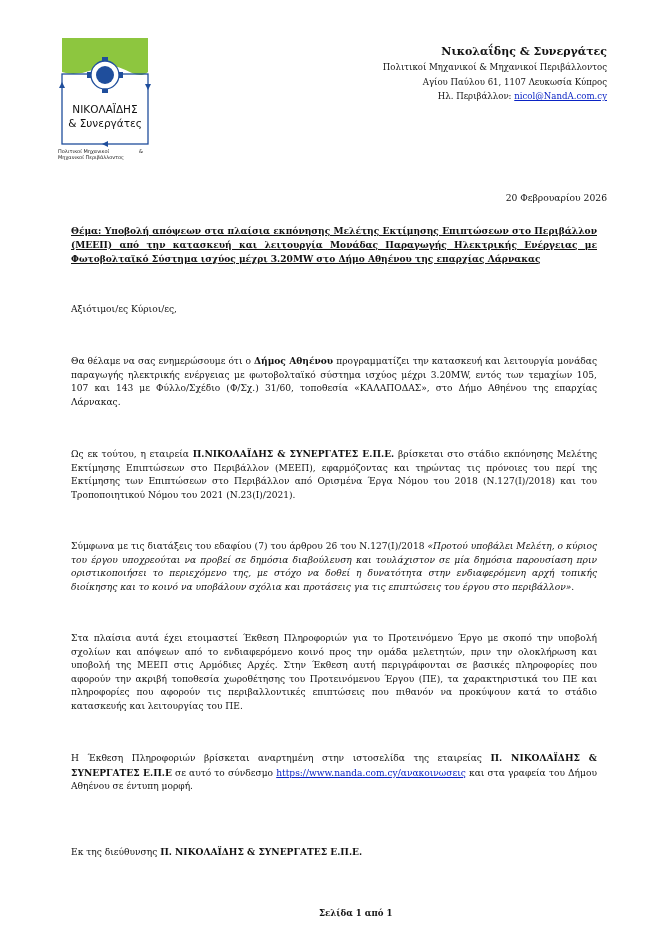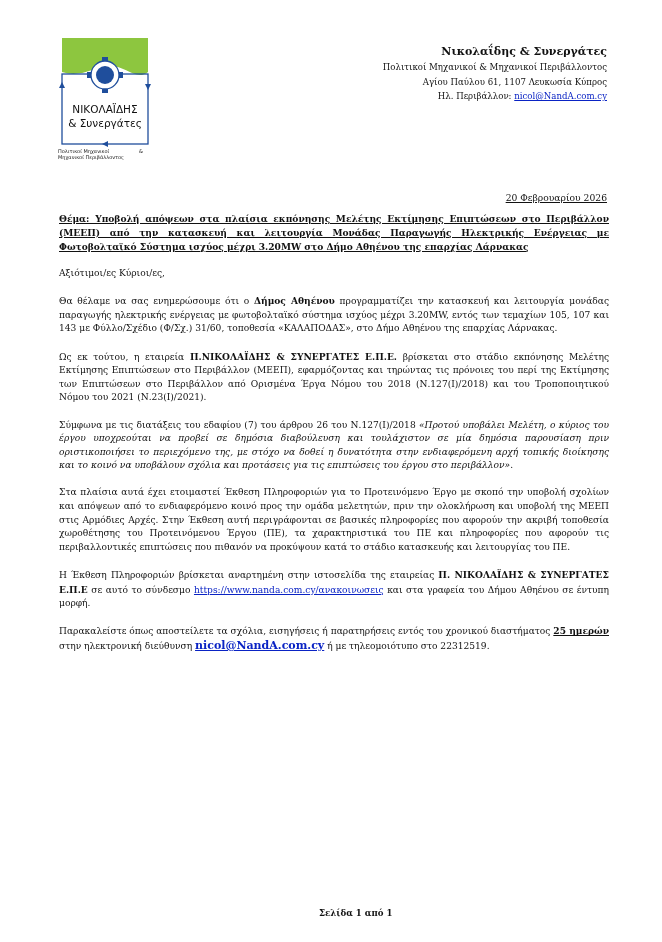--- a/index.html
+++ b/index.html
@@ -3,26 +3,26 @@
 <meta charset="utf-8">
 <style>
   html, body { margin: 0; padding: 0; background: #ffffff; }
   body { width: 662px; height: 942px; position: relative; overflow: hidden;
          font-family: "DejaVu Serif", "Liberation Serif", serif; color: #111; }
   .logo { position: absolute; left: 56px; top: 38px; width: 100px; height: 122px; }
   .header { position: absolute; right: 55px; top: 44px; text-align: right;
             font-size: 8.6px; line-height: 14.6px; margin-left: 36px; }
   .header .firm { font-size: 11px; font-weight: bold; line-height: 16px; }
   .header a, .link { color: #0a23c4; text-decoration: underline; }
-  .date { position: absolute; right: 55px; top: 192px; font-size: 9.2px; text-decoration: underline; }
+  .date { position: absolute; right: 55px; top: 192px; font-size: 9.2px; }
   .body { position: absolute; left: 59px; width: 550px; top: 212px;
           font-size: 9.1px; line-height: 13.6px; }
   .subject { font-weight: bold; text-decoration: underline; text-align: justify;
              text-align-last: left; line-height: 13.8px; }
-  p { margin: 0; text-align: justify; }
+  p { margin: 12px; text-align: justify; }
   .gap { height: 13.6px; }
   .b { font-weight: bold; }
   .bi { font-weight: normal; font-style: italic; }
   .bu { font-weight: bold; text-decoration: underline; }
   .email-big { font-weight: bold; font-size: 11px; color: #0a23c4; text-decoration: underline; }
   .footer-page { position: absolute; left: 282px; top: 908px; font-size: 8.6px; font-weight: bold; margin-left: 37px; }
   .footer-ref { position: absolute; right: 55px; top: 908px; font-size: 8px; font-style: italic; font-weight: bold; margin-top: 32px; }
 </style>
 </head>
 <body>
@@ -67,18 +67,18 @@
   <p><span>Θα θέλαμε να σας ενημερώσουμε ότι ο </span><span class="b">Δήμος Αθηένου</span><span> προγραμματίζει την κατασκευή και λειτουργία μονάδας παραγωγής ηλεκτρικής ενέργειας με φωτοβολταϊκό σύστημα ισχύος μέχρι 3.20MW, εντός των τεμαχίων 105, 107 και 143 με Φύλλο/Σχέδιο (Φ/Σχ.) 31/60, τοποθεσία «ΚΑΛΑΠΟΔΑΣ», στο Δήμο Αθηένου της επαρχίας Λάρνακας.</span></p>
   <div class="gap"></div>
   <p><span>Ως εκ τούτου, η εταιρεία </span><span class="b">Π.ΝΙΚΟΛΑΪΔΗΣ &amp; ΣΥΝΕΡΓΑΤΕΣ Ε.Π.Ε.</span><span> βρίσκεται στο στάδιο εκπόνησης Μελέτης Εκτίμησης Επιπτώσεων στο Περιβάλλον (ΜΕΕΠ), εφαρμόζοντας και τηρώντας τις πρόνοιες του περί της Εκτίμησης των Επιπτώσεων στο Περιβάλλον από Ορισμένα Έργα Νόμου του 2018 (Ν.127(Ι)/2018) και του Τροποποιητικού Νόμου του 2021 (Ν.23(Ι)/2021).</span></p>
   <div class="gap"></div>
   <p><span>Σύμφωνα με τις διατάξεις του εδαφίου (7) του άρθρου 26 του Ν.127(Ι)/2018 </span><span class="bi">«Προτού υποβάλει Μελέτη, ο κύριος του έργου υποχρεούται να προβεί σε δημόσια διαβούλευση και τουλάχιστον σε μία δημόσια παρουσίαση πριν οριστικοποιήσει το περιεχόμενο της, με στόχο να δοθεί η δυνατότητα στην ενδιαφερόμενη αρχή τοπικής διοίκησης και το κοινό να υποβάλουν σχόλια και προτάσεις για τις επιπτώσεις του έργου στο περιβάλλον»</span><span>.</span></p>
   <div class="gap"></div>
   <p>Στα πλαίσια αυτά έχει ετοιμαστεί Έκθεση Πληροφοριών για το Προτεινόμενο Έργο με σκοπό την υποβολή σχολίων και απόψεων από το ενδιαφερόμενο κοινό προς την ομάδα μελετητών, πριν την ολοκλήρωση και υποβολή της ΜΕΕΠ στις Αρμόδιες Αρχές. Στην Έκθεση αυτή περιγράφονται σε βασικές πληροφορίες που αφορούν την ακριβή τοποθεσία χωροθέτησης του Προτεινόμενου Έργου (ΠΕ), τα χαρακτηριστικά του ΠΕ και πληροφορίες που αφορούν τις περιβαλλοντικές επιπτώσεις που πιθανόν να προκύψουν κατά το στάδιο κατασκευής και λειτουργίας του ΠΕ.</p>
   <div class="gap"></div>
   <p><span>Η Έκθεση Πληροφοριών βρίσκεται αναρτημένη στην ιστοσελίδα της εταιρείας </span><span class="b">Π. ΝΙΚΟΛΑΪΔΗΣ &amp; ΣΥΝΕΡΓΑΤΕΣ Ε.Π.Ε</span><span> σε αυτό το σύνδεσμο </span><a class="link">https://www.nanda.com.cy/ανακοινωσεις</a><span> και στα γραφεία του Δήμου Αθηένου σε έντυπη μορφή.</span></p>
   <div class="gap"></div>
-  <p><span>Παρακαλείστε όπως αποστείλετε τα σχόλια, εισηγήσεις ή παρατηρήσεις εντός του χρονικού διαστήματος </span><span class="bu">25 ημερών</span><span> στην ηλεκτρονική διεύθυνση </span><a class="email-big">nicol@NandA.com.cy</a><span> ή με τηλεομοιότυπο στο 22312519.</span></p>
   <div class="gap"></div>
+  <p><span>Εκ της διεύθυνσης </span><span class="b">Π. ΝΙΚΟΛΑΪΔΗΣ &amp; ΣΥΝΕΡΓΑΤΕΣ Ε.Π.Ε.</span></p>
 </div>
 
 <div class="footer-page">Σελίδα 1 από 1</div>
 <div class="footer-ref">2545-05-LT-005</div>
 
 </body></html>

